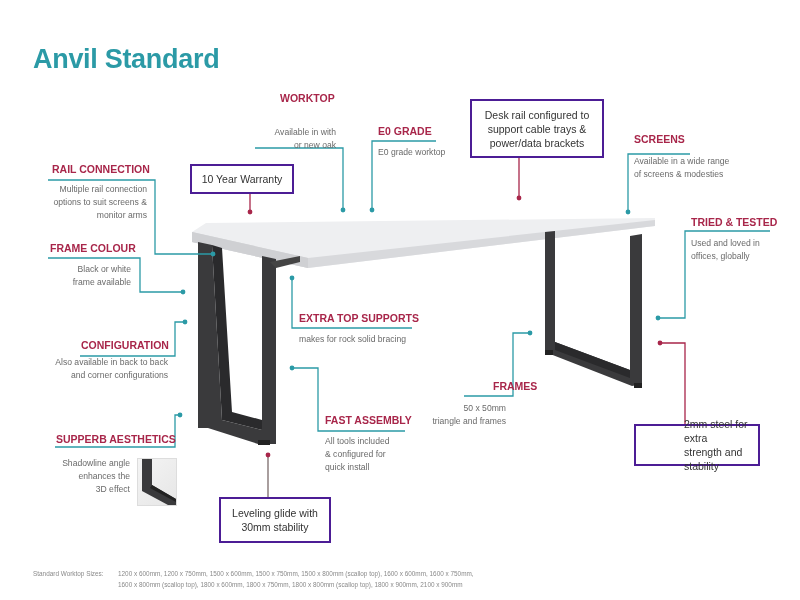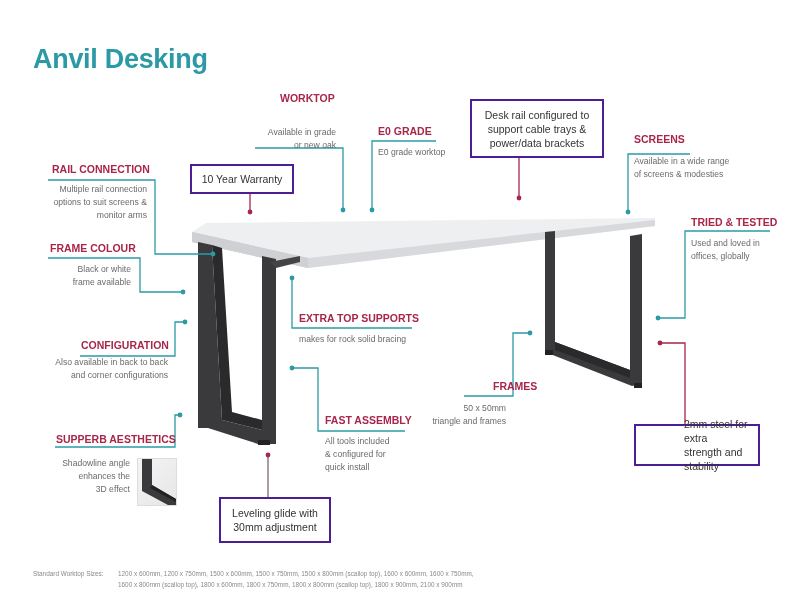--- a/index.html
+++ b/index.html
@@ -79,25 +79,25 @@
       <circle cx="180" cy="415" r="2.4"></circle>
   </g>
   <g fill="#a8264a">
     <circle cx="250" cy="212" r="2.4"></circle>
       <circle cx="519" cy="198" r="2.4"></circle>
       <circle cx="660" cy="343" r="2.4"></circle>
       <circle cx="268" cy="455" r="2.4"></circle>
   </g>
 </svg>
 
-<div class="abs title">Anvil Desking</div>
+<div class="abs title">Anvil Standard</div>
 
 <div class="label" style="left:280px;top:92px;">WORKTOP</div>
 <div class="desc r" style="left:240px;top:126px;width:96px;">
-  <div>Available in grade</div>
+  <div>Available in with</div>
     <div>or new oak</div>
 </div>
 
 <div class="label" style="left:378px;top:125px;">E0 GRADE</div>
 <div class="desc" style="left:378px;top:146px;">E0 grade worktop</div>
 
 <div class="box" style="left:470px;top:99px;width:134px;height:59px;">
   <div>
       <div>Desk rail configured to</div>
       <div>support cable trays &amp;</div>
@@ -165,21 +165,21 @@
 <div class="thumb">
   <svg width="38" height="46">
     <polygon points="4,0 14,0 14,26 38,40 38,46 30,46 4,32" fill="#3a3a3c"></polygon>
     <polygon points="14,26 38,40 38,43 12,29" fill="#222"></polygon>
   </svg>
 </div>
 
 <div class="box" style="left:219px;top:497px;width:112px;height:46px;">
   <div>
       <div>Leveling glide with</div>
-      <div>30mm adjustment</div>
+      <div>30mm stability</div>
     </div>
 </div>
 
 <div class="box" style="left:634px;top:424px;width:126px;height:42px;padding-left:48px;">
   <div style="text-align:left;">
       <div>2mm steel for extra</div>
       <div>strength and stability</div>
     </div>
 </div>
 

